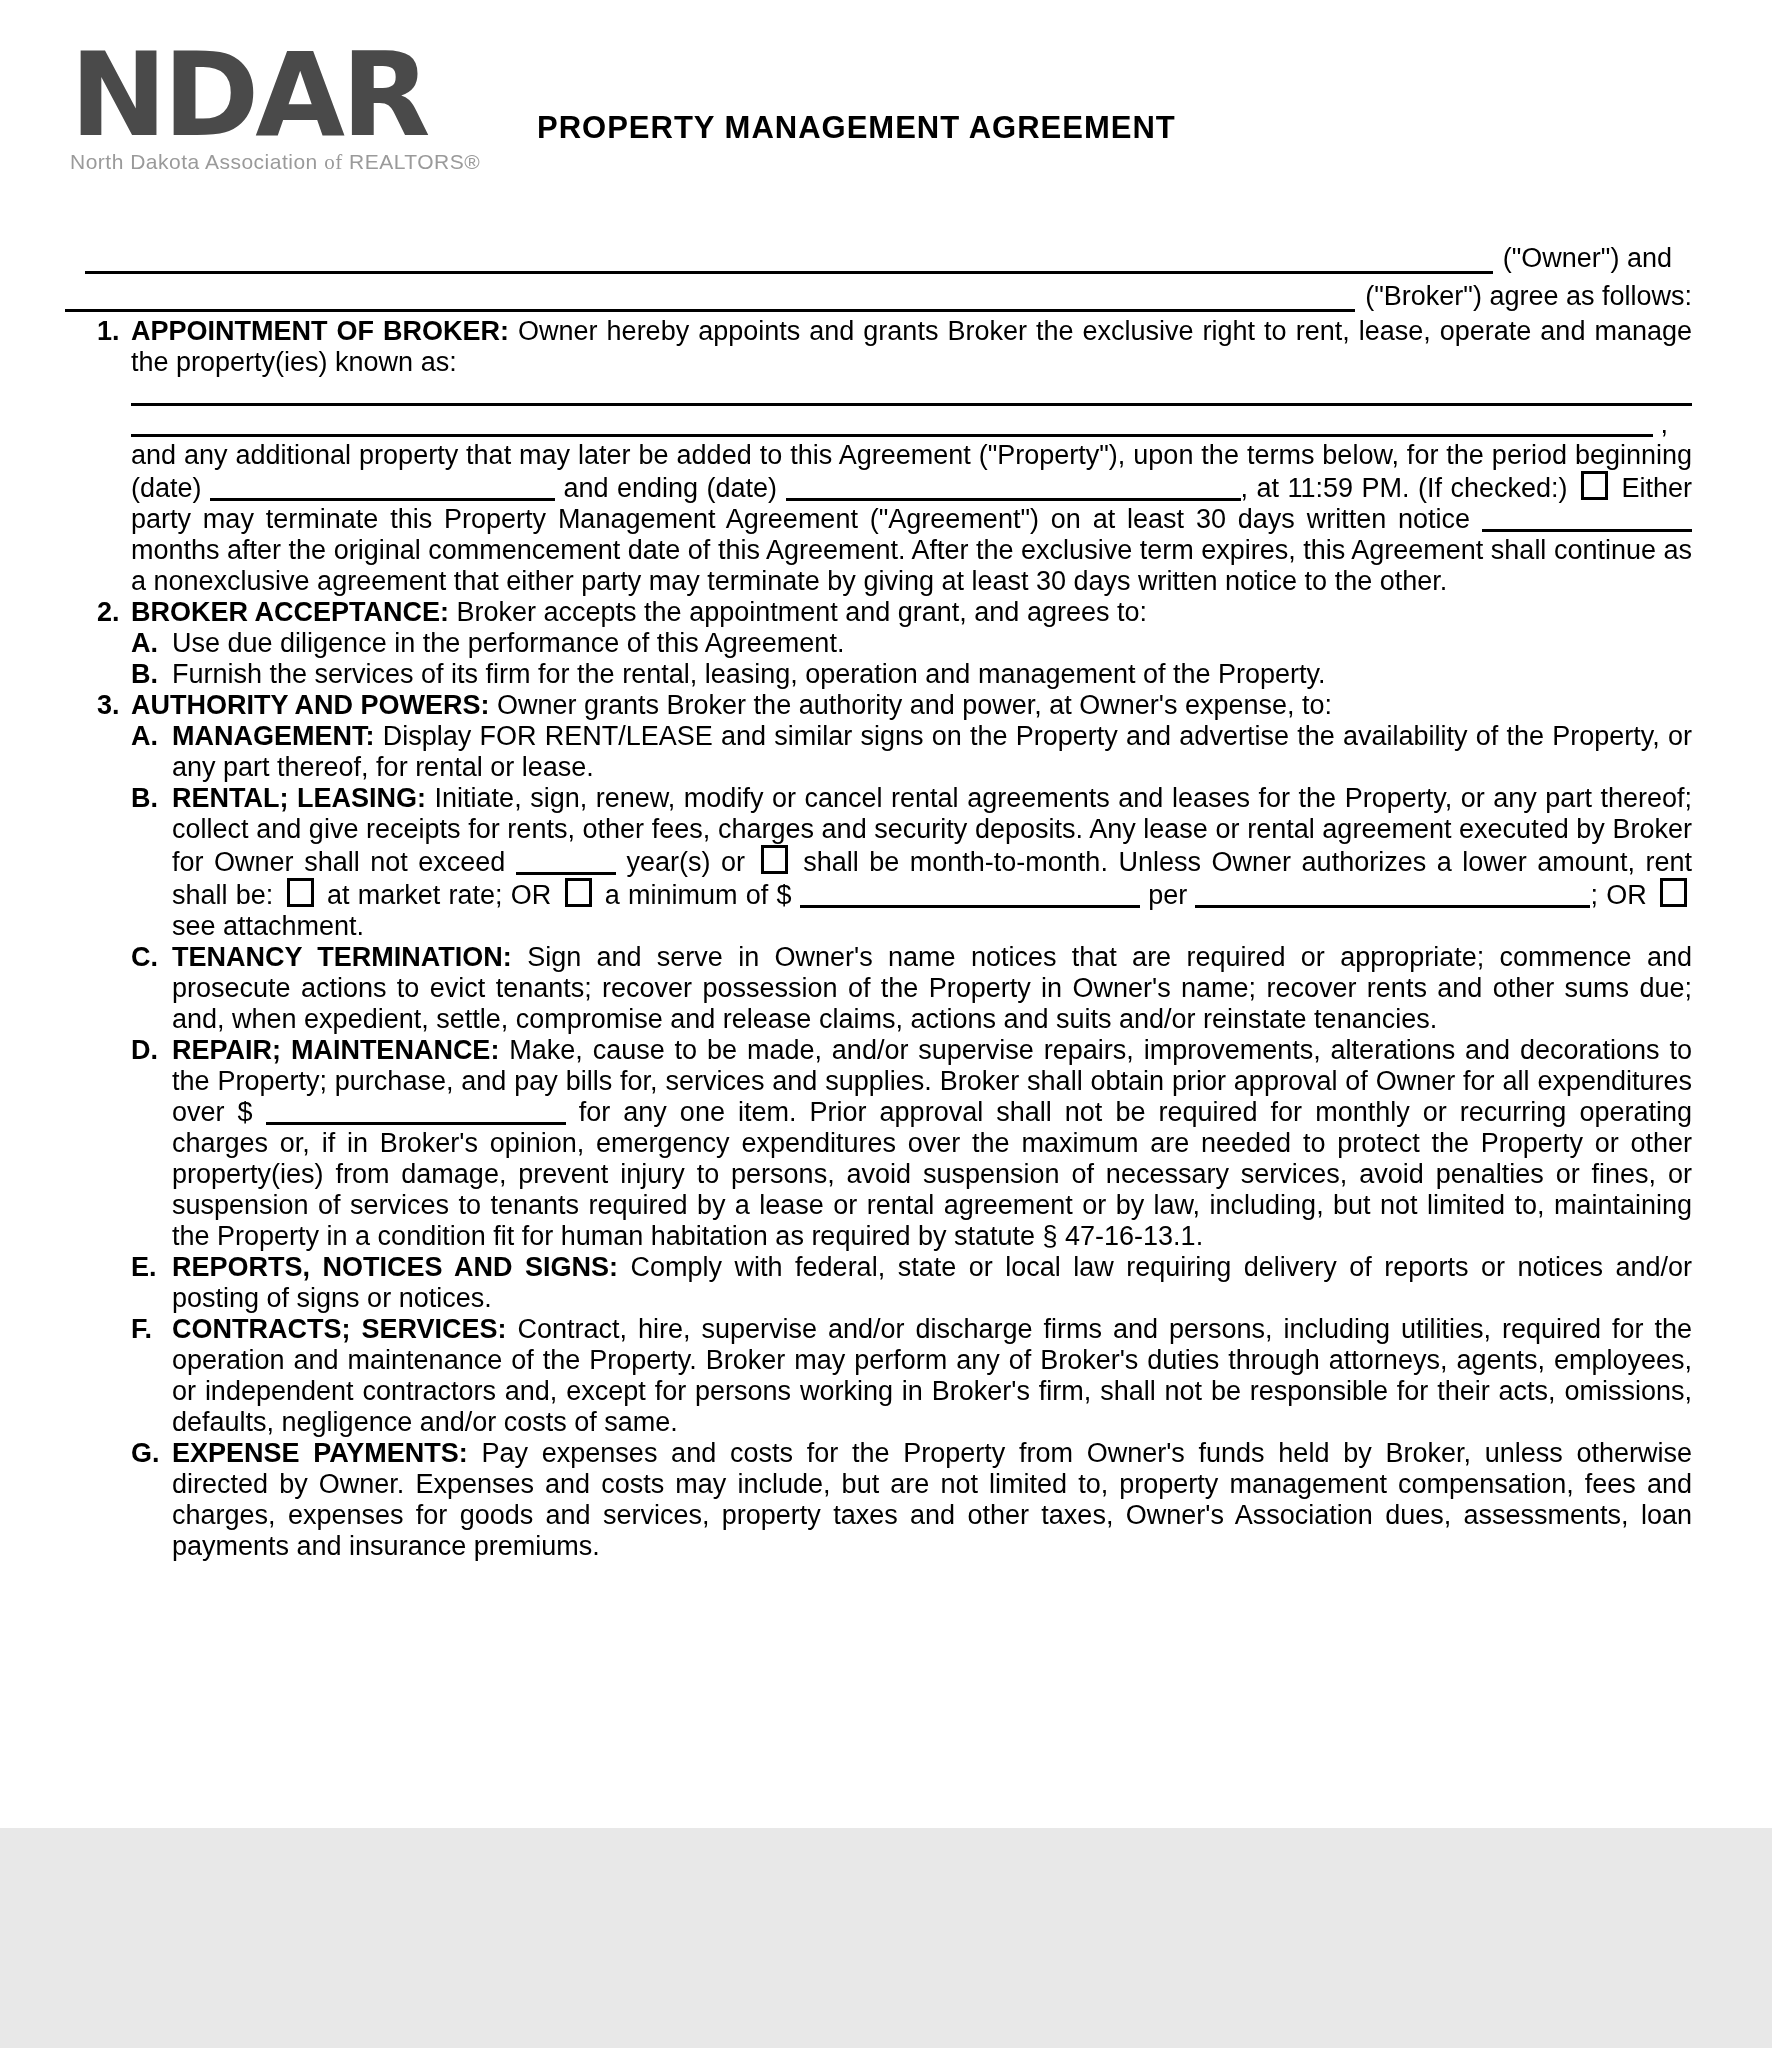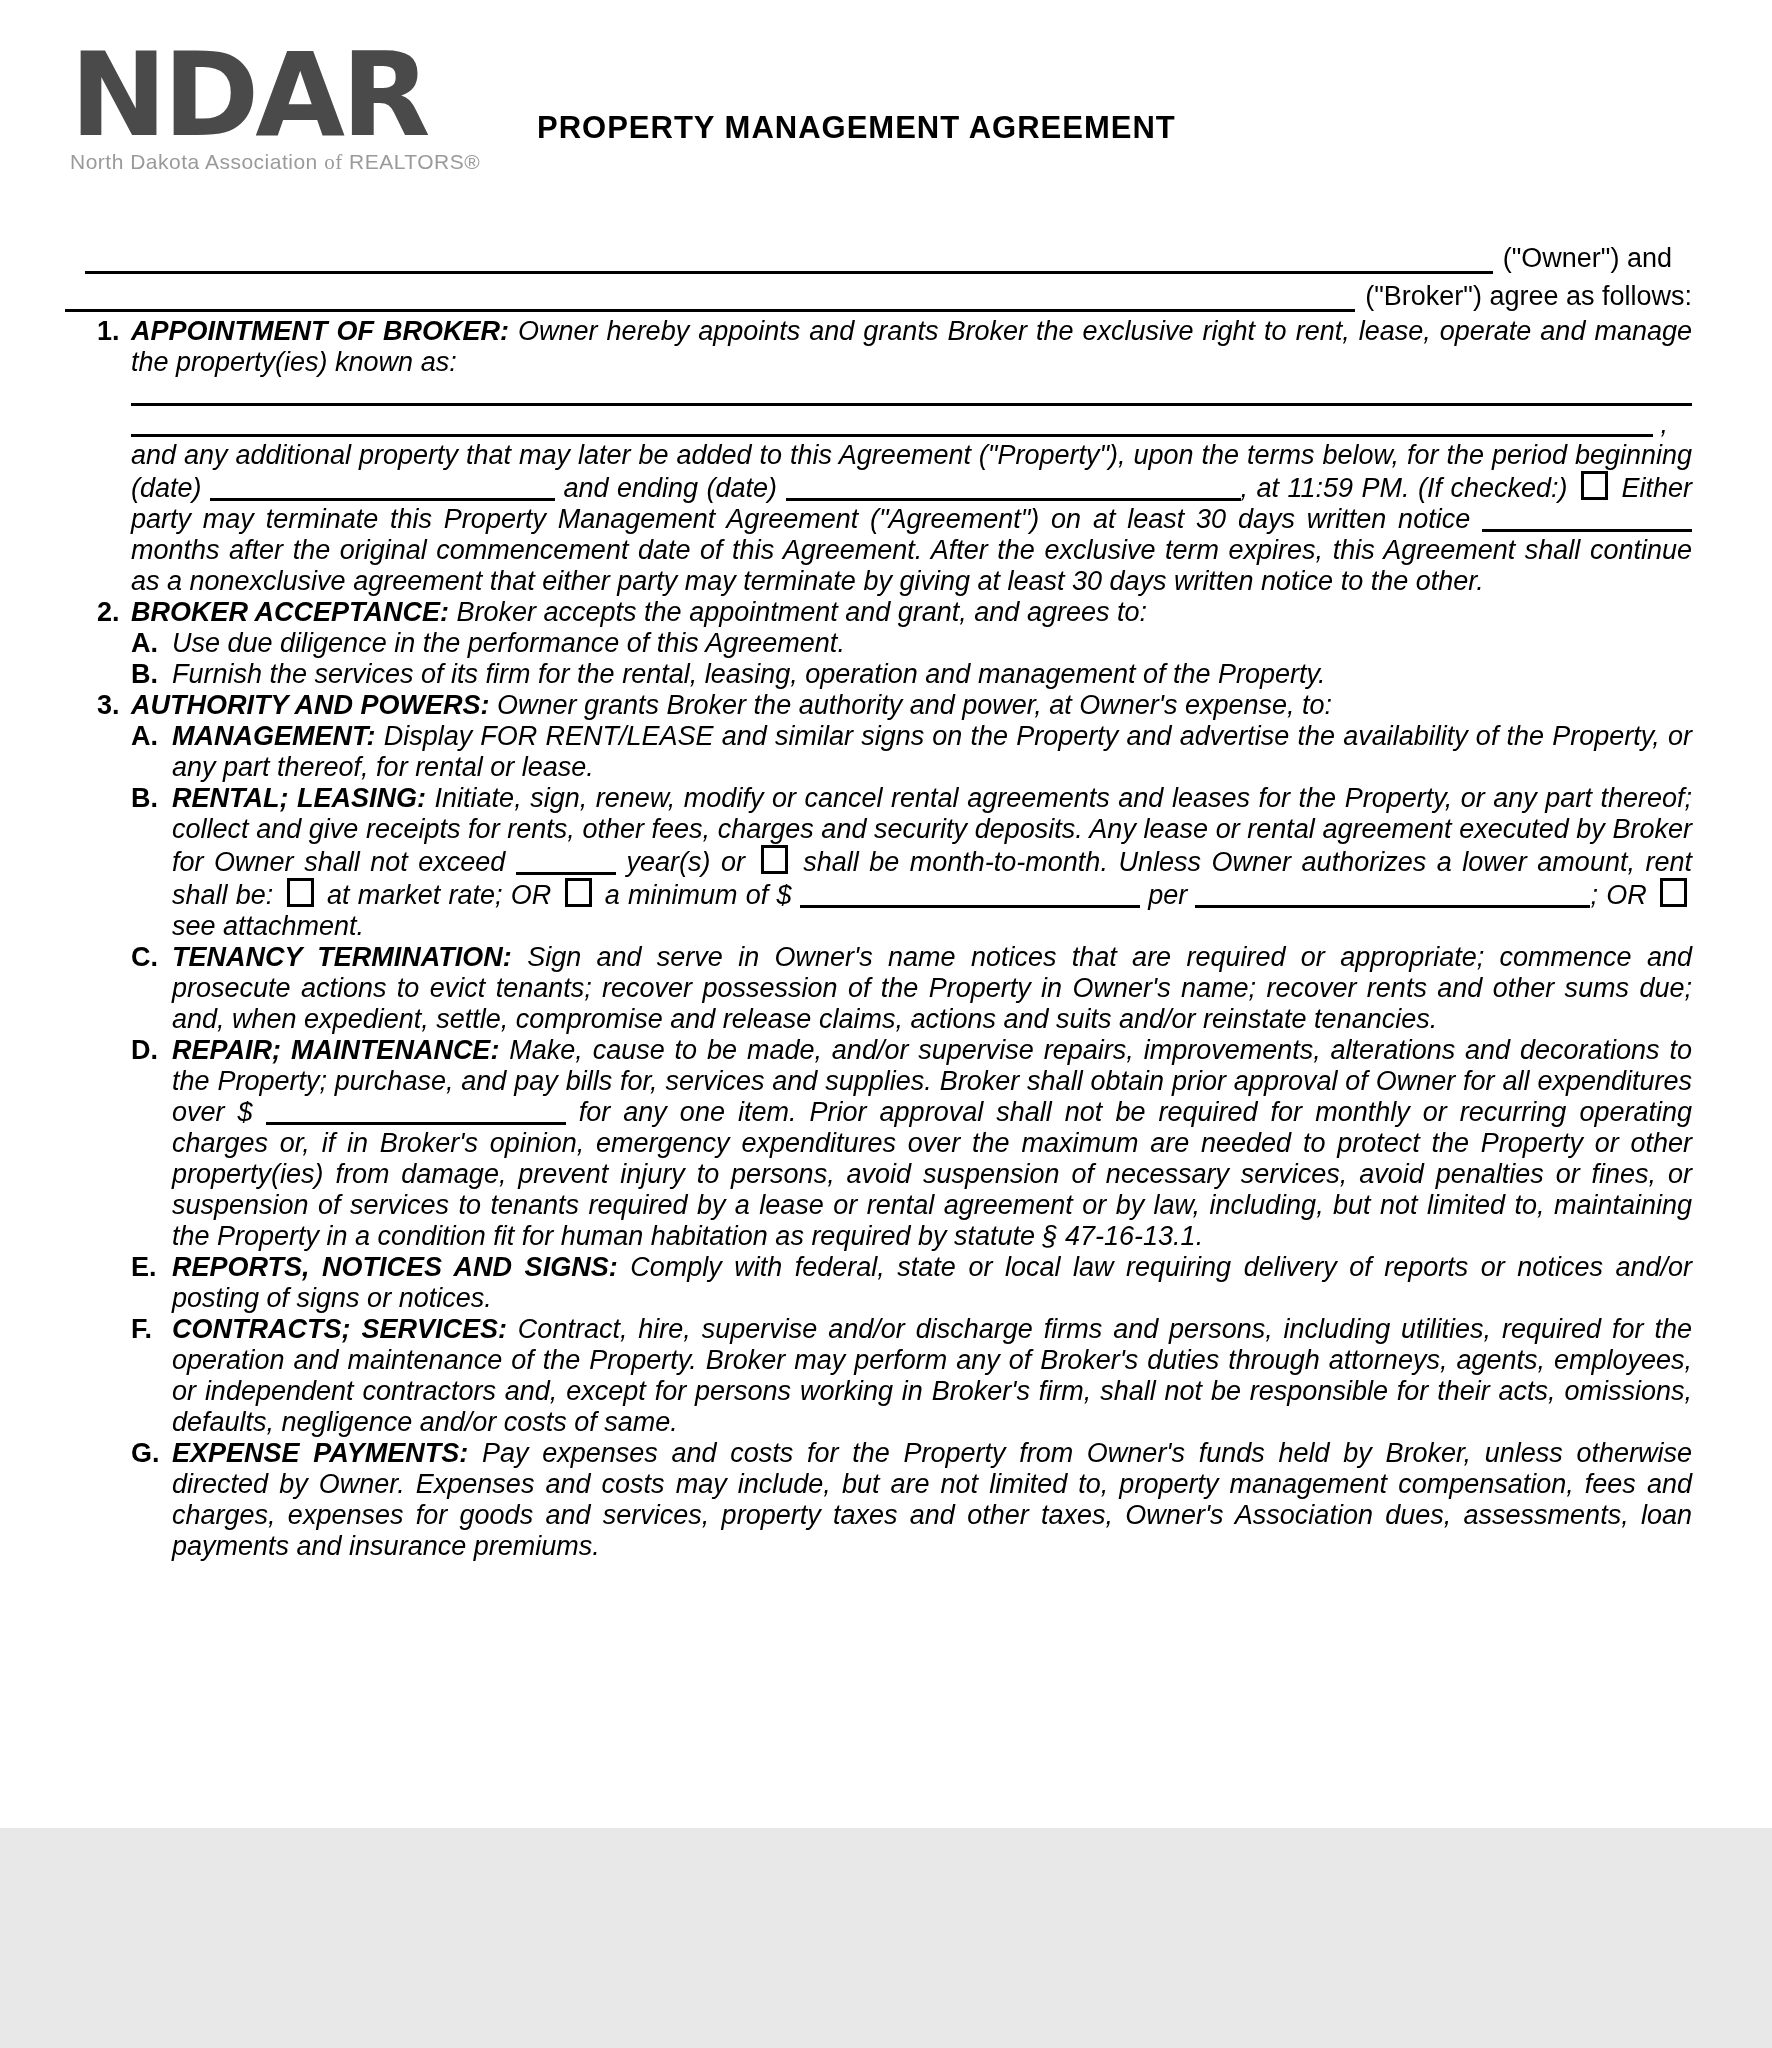--- a/index.html
+++ b/index.html
@@ -28,21 +28,21 @@
   .intro-line.l1 .suffix { margin-right:20px; }
   .intro-line.l2 { margin-left:-20px; }
 
   
   .doc-body { position:absolute; left:97px; top:316px; width:1595px; }
   .row { display:flex; }
   .row .lbl { flex:none; font-weight:bold; }
   .row.sec .lbl { width:34px; }
   .row.sub { margin-left:34px; }
   .row.sub .lbl { width:41px; }
-  .row .cnt { flex:1; text-align:justify;font-style:italic; }
+  .row .cnt { flex:1; text-align:justify; }
   .blank {
     display:inline-block; height:0; border-bottom:3px solid #000;
     vertical-align:-4px;
   }
   .blankline { text-align:left; }
   .blankline .blank { margin:0; }
   .cbx {
     display:inline-block; width:21px; height:23px;
     border:3px solid #000; vertical-align:-3px; margin:0 5px;
     background:#fff;

